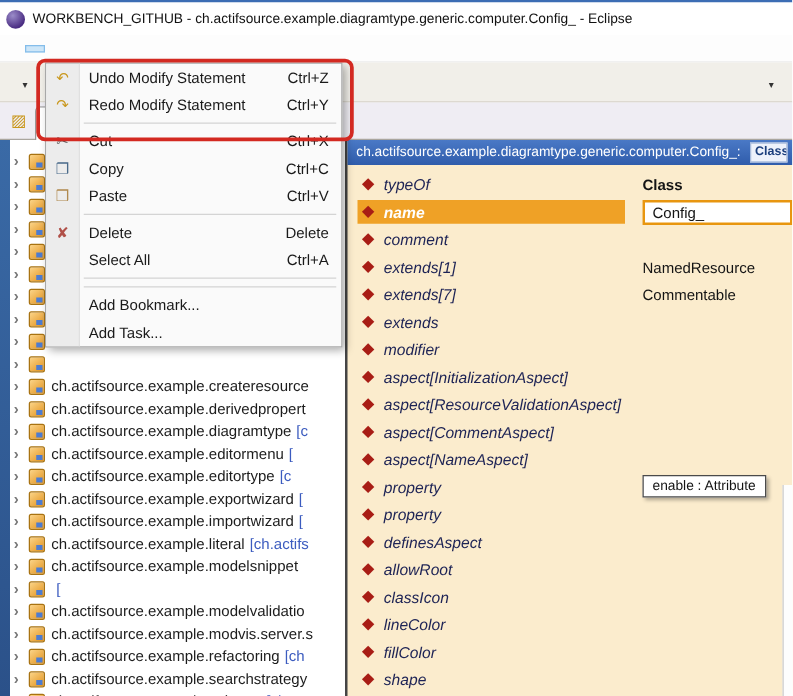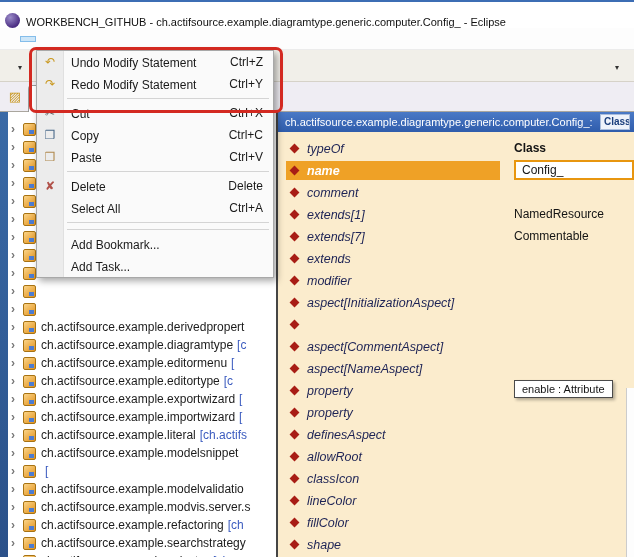--- a/index.html
+++ b/index.html
@@ -1,18 +1,18 @@
 <!DOCTYPE html>
 <html><head>
 <meta charset="utf-8">
 <style>
   html,body{margin:0;padding:0;background:#fff;}
   .win{position:relative;width:634px;height:557px;background:#fff;font-family:"Liberation Sans",sans-serif;overflow:hidden;}
   .topline{position:absolute;left:0;top:0;width:100%;height:2px;background:#3c6db4;}
-  .titlebar{position:absolute;left:0;top:2px;width:100%;height:26px;background:#fff;display:flex;align-items:flex-end;padding-left:5px;box-sizing:border-box;}
+  .titlebar{position:absolute;left:0;top:2px;width:100%;height:26px;background:#fff;display:flex;align-items:center;padding-left:5px;box-sizing:border-box;}
   .logo{width:15px;height:15px;border-radius:50%;background:radial-gradient(circle at 35% 30%,#9b8cc9,#4b2e83 70%);margin-right:6px;flex:none;}
   .title{font-size:11px;color:#111;white-space:nowrap;overflow:hidden;}
   .menubar{position:absolute;left:0;top:28px;width:100%;height:22px;background:#fdfdfd;display:flex;align-items:center;padding-left:4px;box-sizing:border-box;border-bottom:1px solid #ececec;}
   .mb-item{font-size:12px;color:#111;padding:2px 7px;border:1px solid transparent;}
   .mb-item.active{background:#cde6f8;border-color:#84bdea;}
   .toolbar{position:absolute;left:0;top:50px;width:100%;height:32px;background:#f1efe9;border-bottom:1px solid #d6d2c8;display:flex;align-items:center;padding-left:4px;box-sizing:border-box;}
   .toolbar-right{position:absolute;right:2px;top:50px;height:32px;display:flex;align-items:center;z-index:3;}
   .tb-icon{width:22px;height:22px;line-height:22px;text-align:center;font-size:13px;margin:0 1px;position:relative;flex:none;}
   .tb-icon.dd{width:29px;}
   .tb-icon.dd::after{content:"▾";font-size:8px;color:#333;margin-left:1px;}
@@ -184,20 +184,21 @@
       </div>
       <div class="t-row covered">
         <span class="t-arrow"></span>
         <span class="t-icon"></span>
         <span class="t-label"></span>
         <span class="t-suffix"></span>
       </div>
       <div class="t-row">
         <span class="t-arrow"></span>
         <span class="t-icon"></span>
+        <span class="t-label">ch.actifsource.example.createresource</span>
         <span class="t-suffix"></span>
       </div>
       <div class="t-row">
         <span class="t-arrow"></span>
         <span class="t-icon"></span>
         <span class="t-label">ch.actifsource.example.derivedpropert</span>
         <span class="t-suffix"></span>
       </div>
       <div class="t-row">
         <span class="t-arrow"></span>
@@ -337,20 +338,21 @@
         <div class="f-row">
           <span class="lbl-zone">
             <span class="diamond"></span>
             <span class="f-label">aspect[InitializationAspect]</span>
           </span>
           <span class="val"></span>
         </div>
         <div class="f-row">
           <span class="lbl-zone">
             <span class="diamond"></span>
+            <span class="f-label">aspect[ResourceValidationAspect]</span>
           </span>
           <span class="val"></span>
         </div>
         <div class="f-row">
           <span class="lbl-zone">
             <span class="diamond"></span>
             <span class="f-label">aspect[CommentAspect]</span>
           </span>
           <span class="val"></span>
         </div>

